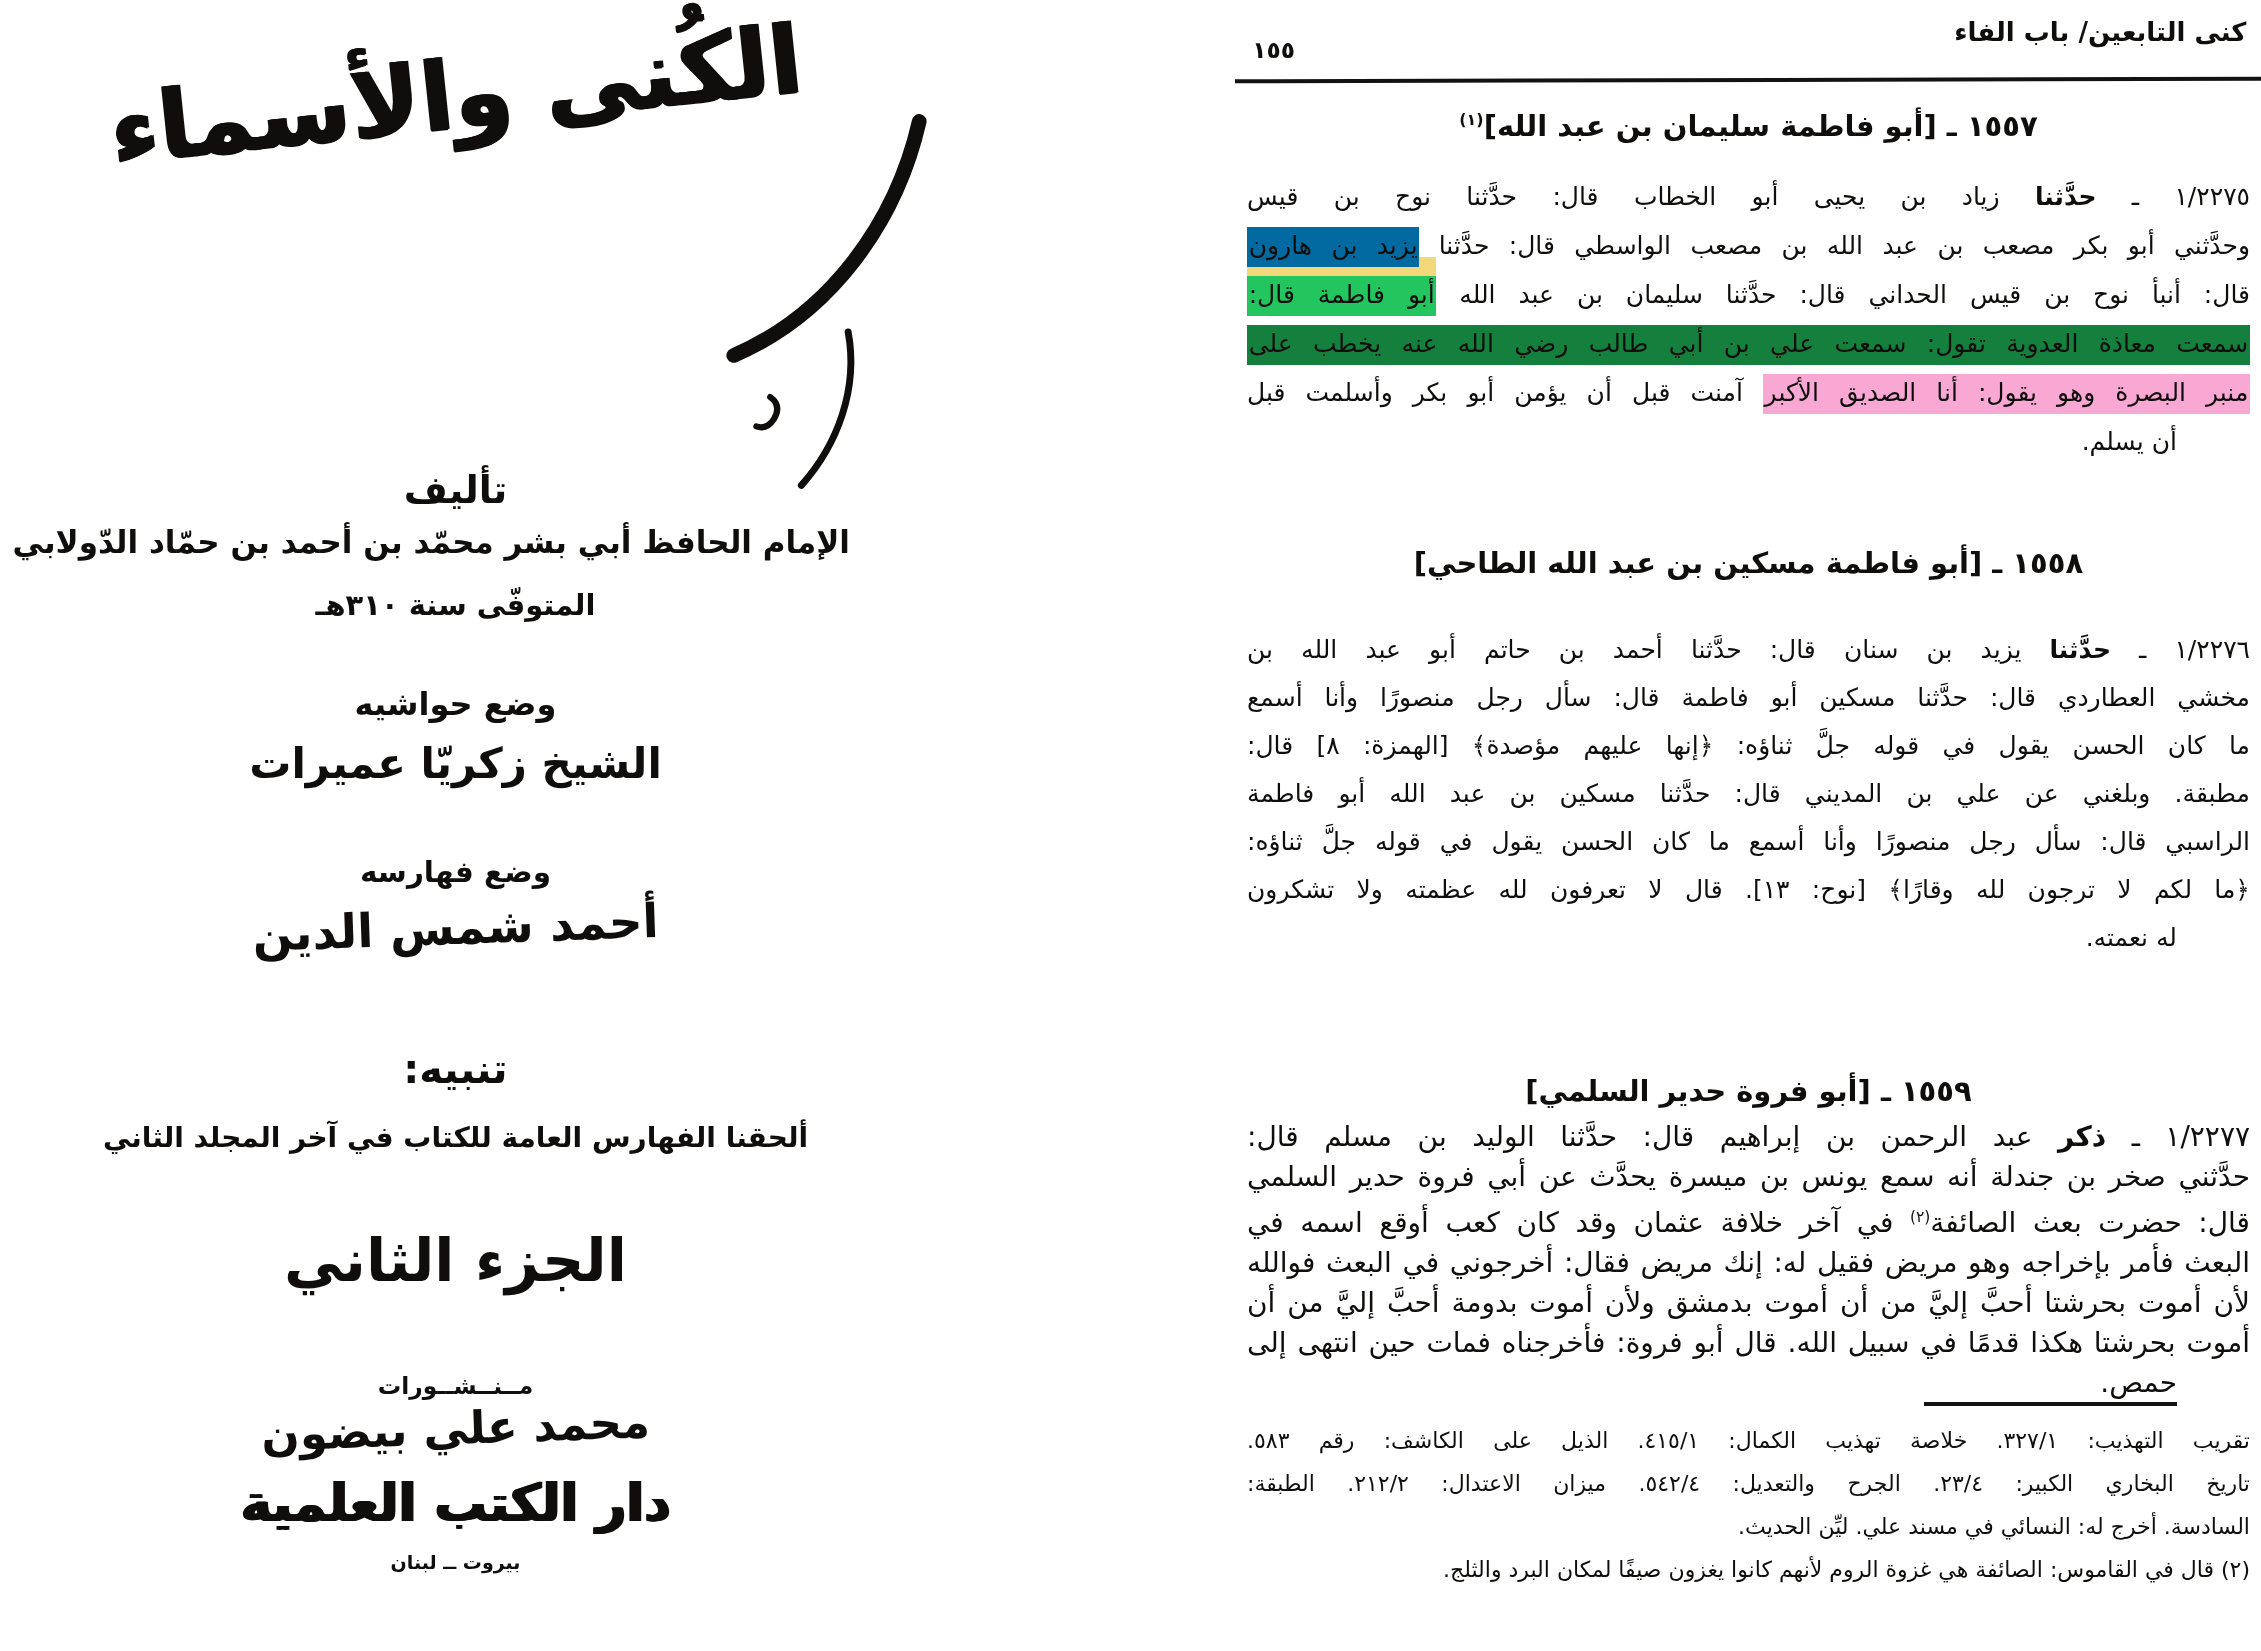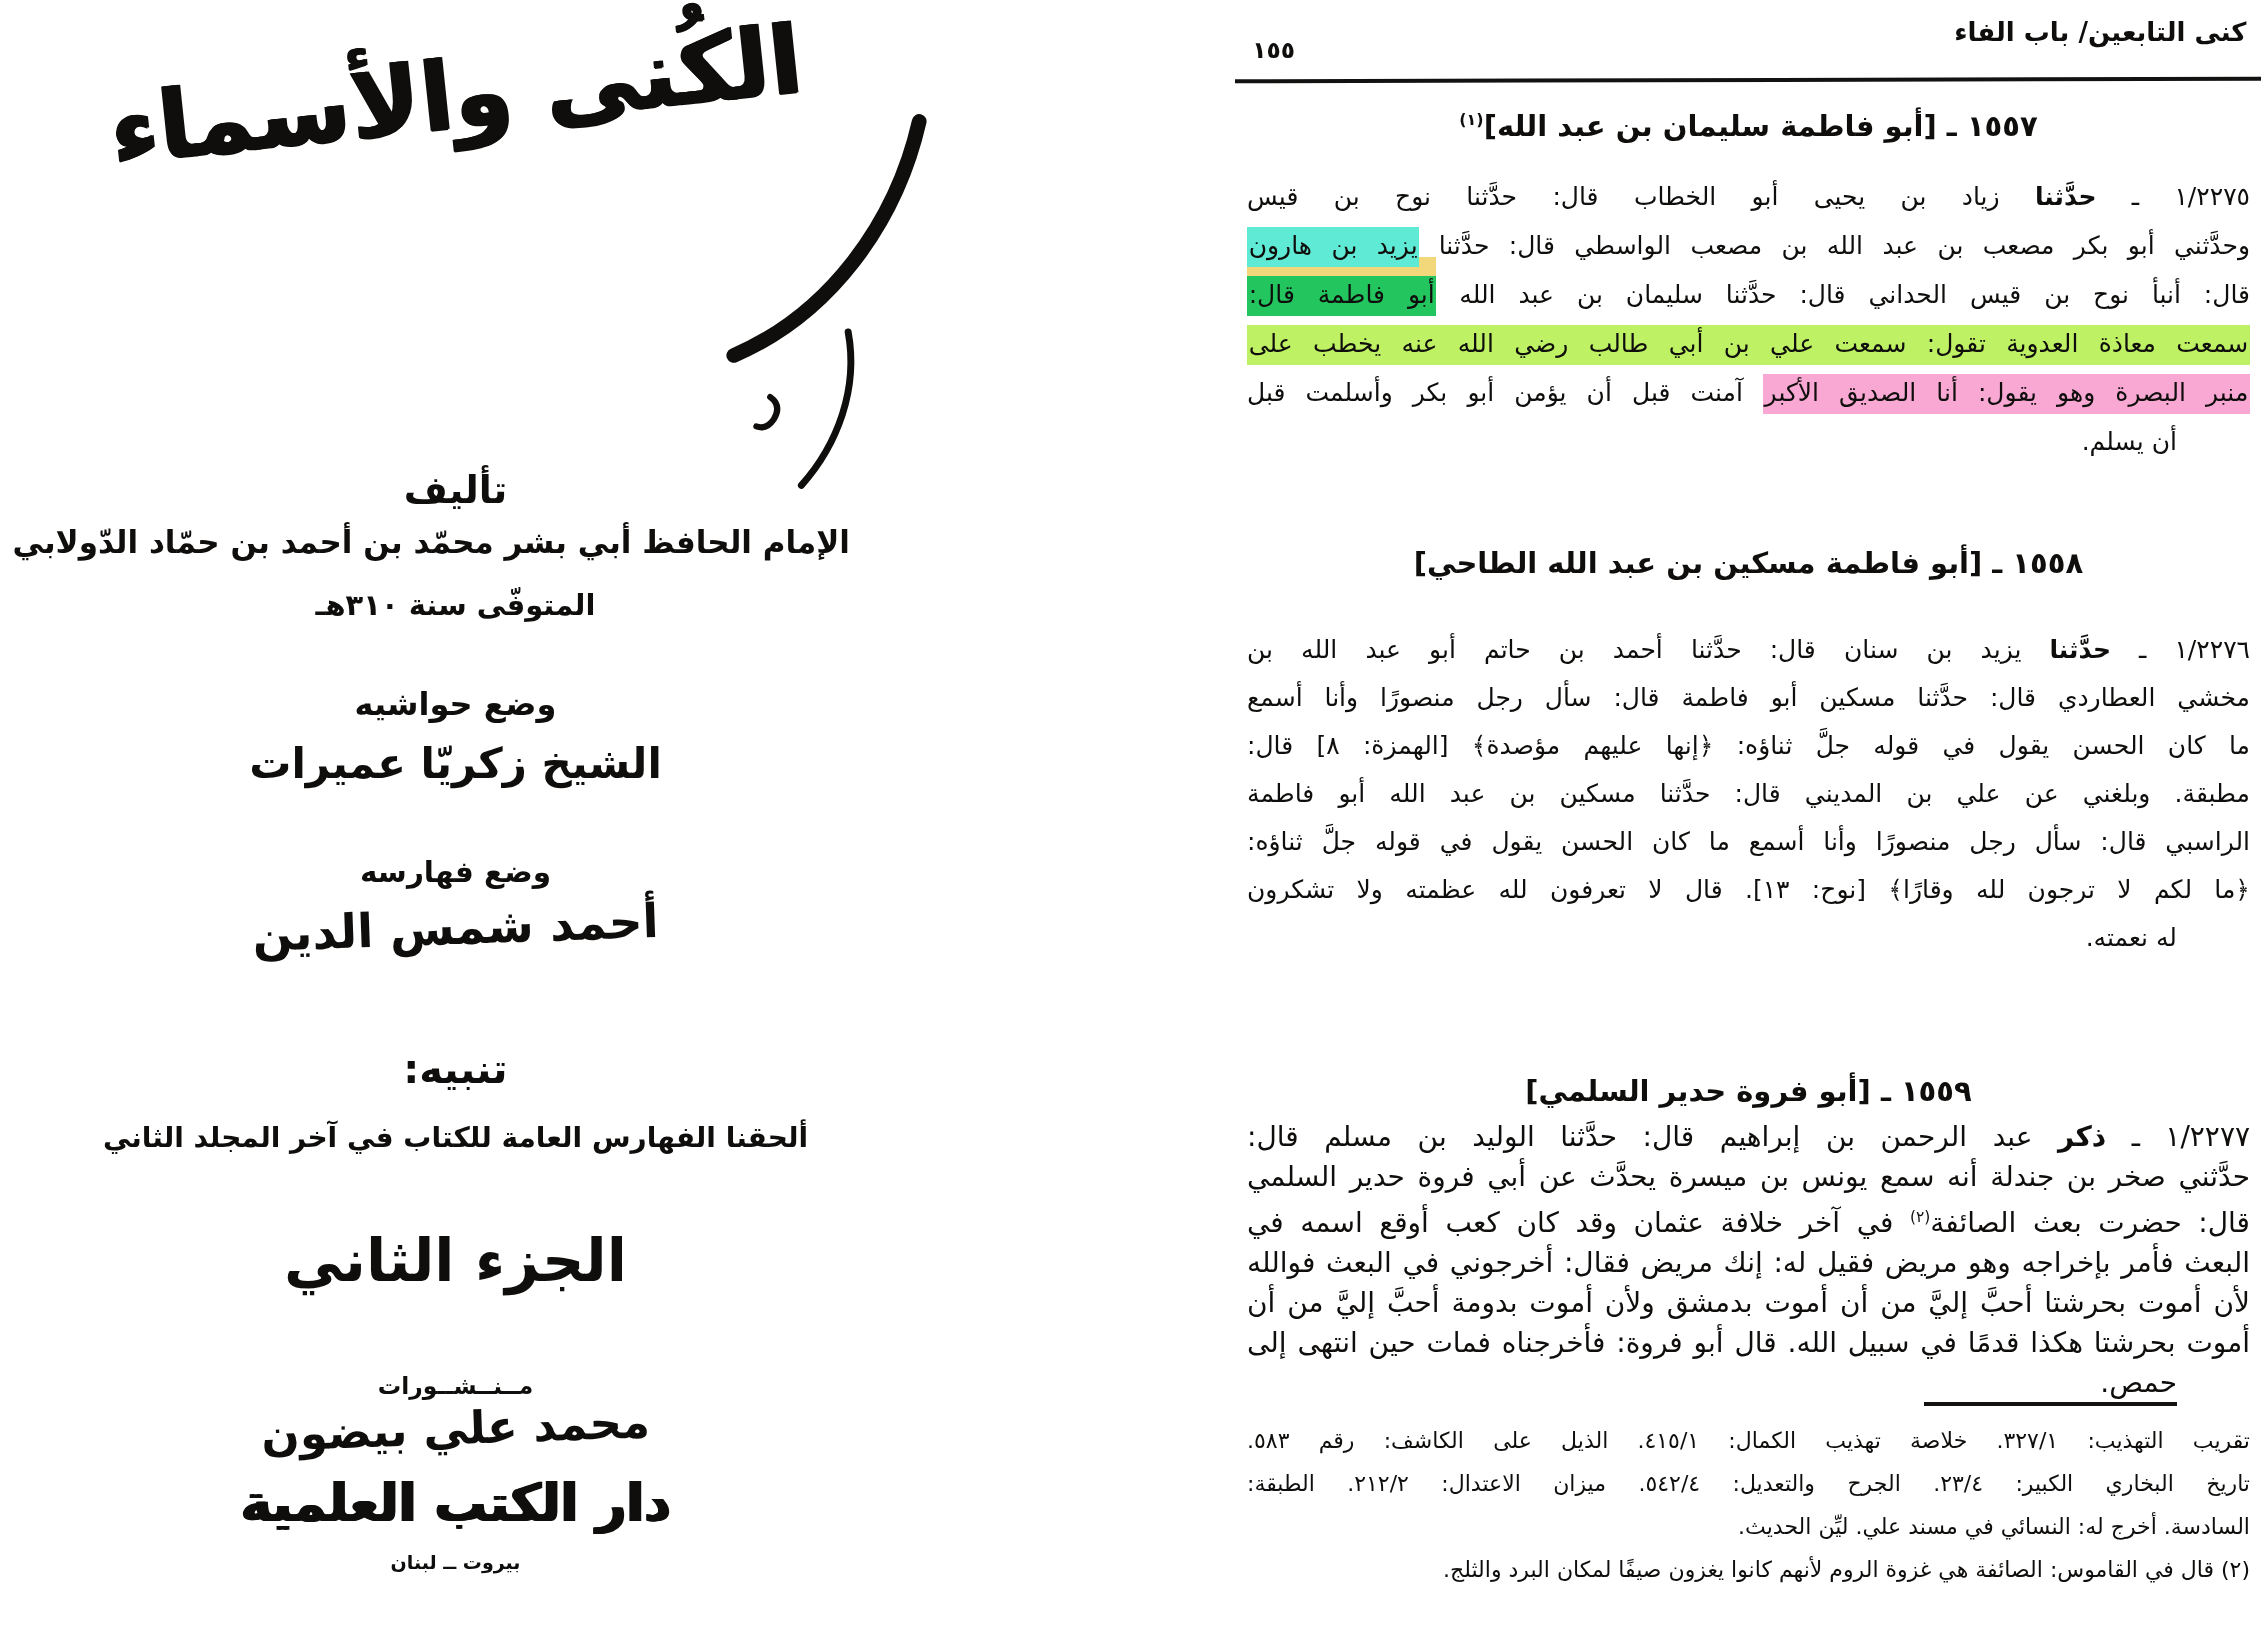--- a/index.html
+++ b/index.html
@@ -100,23 +100,23 @@
     <div class="head-rule"></div>
 
     <div class="entry-heading h-1557">
       <span>١٥٥٧ ـ [أبو فاطمة سليمان بن عبد الله]</span><sup class="fn-mark">(١)</sup>
     </div>
 
     <div class="hl-smear" style="background-color: rgb(242, 216, 122);"></div>
 
     <div class="para p-1557">
         <div class="tline"><span>١/٢٢٧٥ ـ </span><span class="bd">حدَّثنا</span><span> زياد بن يحيى أبو الخطاب قال: حدَّثنا نوح بن قيس</span></div>
-        <div class="tline"><span>وحدَّثني أبو بكر مصعب بن عبد الله بن مصعب الواسطي قال: حدَّثنا </span><span class="hl" style="background-color: #5eead4;">يزيد بن هارون</span></div>
+        <div class="tline"><span>وحدَّثني أبو بكر مصعب بن عبد الله بن مصعب الواسطي قال: حدَّثنا </span><span class="hl" style="background-color: #0369a1;">يزيد بن هارون</span></div>
         <div class="tline"><span>قال: أنبأ نوح بن قيس الحداني قال: حدَّثنا سليمان بن عبد الله </span><span class="hl" style="background-color: #22c55e;">أبو فاطمة قال:</span></div>
-        <div class="tline"><span class="hl" style="background-color: #bef264;">سمعت معاذة العدوية تقول: سمعت علي بن أبي طالب رضي الله عنه يخطب على</span></div>
+        <div class="tline"><span class="hl" style="background-color: #15803d;">سمعت معاذة العدوية تقول: سمعت علي بن أبي طالب رضي الله عنه يخطب على</span></div>
         <div class="tline"><span class="hl" style="background-color: #f9a8d4;">منبر البصرة وهو يقول: أنا الصديق الأكبر</span><span> آمنت قبل أن يؤمن أبو بكر وأسلمت قبل</span></div>
         <div class="tline end-right" style="padding-left: 0px; padding-right: 73px;"><span>أن يسلم.</span></div>
       </div>
 
     <div class="entry-heading h-1558">
       <span>١٥٥٨ ـ [أبو فاطمة مسكين بن عبد الله الطاحي]</span>
     </div>
 
     <div class="para p-1558">
         <div class="tline"><span>١/٢٢٧٦ ـ </span><span class="bd">حدَّثنا</span><span> يزيد بن سنان قال: حدَّثنا أحمد بن حاتم أبو عبد الله بن</span></div>

